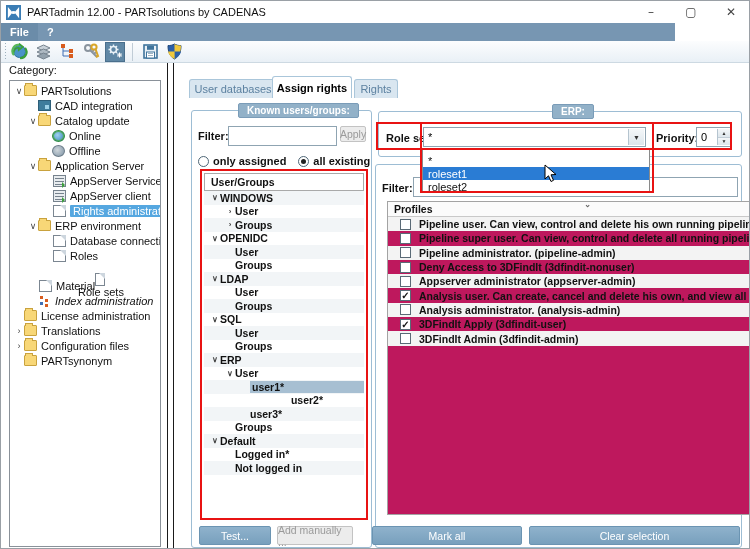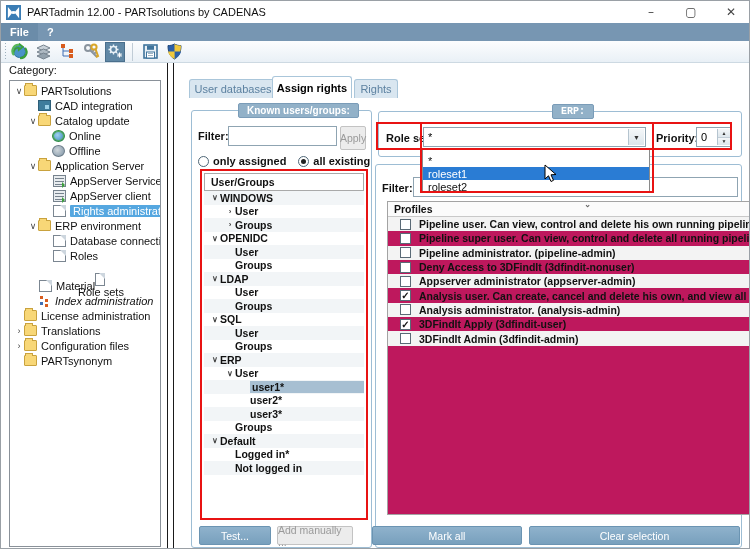--- a/index.html
+++ b/index.html
@@ -12,21 +12,21 @@
 
   
   .titlebar { left:0; top:0; width:750px; height:22px; background:#fff; display:flex; align-items:center; }
   .title-icon { width:15px; height:15px; margin:0 6px 0 5px; }
   .title-text { font-size:11px; color:#111; }
   .win-controls { position:absolute; right:0; top:0; height:22px; display:flex; }
   .win-btn { width:40px; height:22px; display:flex; align-items:center; justify-content:center;
              font-size:12px; color:#444; font-family:"DejaVu Sans",sans-serif; }
 
   
-  .menubar { left:0; top:22px; width:750px; height:18px; background:#7796b2;
+  .menubar { left:0; top:22px; width:674px; height:18px; background:#7796b2;
              display:flex; align-items:center; color:#fff; font-size:11px; font-weight:bold; }
   .menu-item { padding:0 9px; height:100%; display:flex; align-items:center; }
   .menu-item.first { background:#6b8ca9; }
 
   
   .toolbar { left:0; top:40px; width:750px; height:22px;
              background:linear-gradient(#fcfdfe,#e9f0f6); border-bottom:1px solid #cdd9e2;
              display:flex; align-items:center; }
   .tb-grip { width:4px; height:18px; margin-left:2px;
              background-image:repeating-linear-gradient(#9db0bd 0 1px, transparent 1px 3px);
@@ -328,21 +328,21 @@
 
 <div class="tab" style="left:188px; width:88px;">User databases</div>
 <div class="tab active" style="left:271px; width:80px;">Assign rights</div>
 <div class="tab" style="left:353px; width:44px;">Rights</div>
 
 <div class="gbox" style="left:190px; top:109px; width:181px; height:438px;"></div>
 <div class="gcaption" style="left:237px; top:102px;">Known users/groups:</div>
 
 <span class="abs small-label" style="left:197px; top:129px;">Filter:</span>
 <input class="abs txt-input" style="left: 227px; top: 125px; width: 109px; height: 20px;" value="">
-<div class="btn disabled" style="left:339px; top:125px; width:26px; height:24px;">Apply</div>
+<div class="btn disabled" style="left:339px; top:125px; width:26px; height:16px;">Apply</div>
 
 <div class="abs" style="left:197px; top:150px;">
   <span class="radio" id="radio-0"></span><span class="radio-label">only assigned</span><span class="radio checked" id="radio-1" style="margin-left:8px;"></span><span class="radio-label">all existing</span>
 </div>
 
 <div class="ug-header">User/Groups</div>
 <div class="ug-tree" id="ug-tree">
     <div class="ug-row alt" style="padding-left: 6px;">
       <span class="chev">∨</span>
       <span>WINDOWS</span>
@@ -396,21 +396,21 @@
       <span>ERP</span>
     </div>
     <div class="ug-row" style="padding-left: 21px;">
       <span class="chev">∨</span>
       <span>User</span>
     </div>
     <div class="ug-row alt" style="padding-left: 36px;">
       <span class="chev"></span>
       <span class="ug-sel">user1*</span>
     </div>
-    <div class="ug-row" style="padding-left: 36px;">
+    <div class="ug-row" style="padding-left: 36px; justify-content: center;">
       <span class="chev"></span>
       <span>user2*</span>
     </div>
     <div class="ug-row alt" style="padding-left: 36px;">
       <span class="chev"></span>
       <span>user3*</span>
     </div>
     <div class="ug-row" style="padding-left: 21px;">
       <span class="chev"></span>
       <span>Groups</span>
@@ -426,21 +426,21 @@
     <div class="ug-row alt" style="padding-left: 21px;">
       <span class="chev"></span>
       <span>Not logged in</span>
     </div>
   </div>
 
 <div class="btn" style="left:198px; top:525px; width:72px;">Test...</div>
 <div class="btn disabled" style="left:276px; top:525px; width:76px;">Add manually ...</div>
 
 <div class="gbox" style="left:377px; top:110px; width:364px; height:46px;"></div>
-<div class="gcaption" style="left:551px; top:103px;font-family:Liberation Mono, monospace;">ERP:</div>
+<div class="gcaption" style="left:551px; top:103px;">ERP:</div>
 
 <span class="abs small-label" style="left:385px; top:131px;">Role set:</span>
 <div class="combo">
   <span>*</span>
   <span class="combo-arrow">▼</span>
 </div>
 <span class="abs small-label" style="left:655px; top:131px;">Priority:</span>
 <div class="spin">
   <span>0</span>
   <div class="spin-btns">

